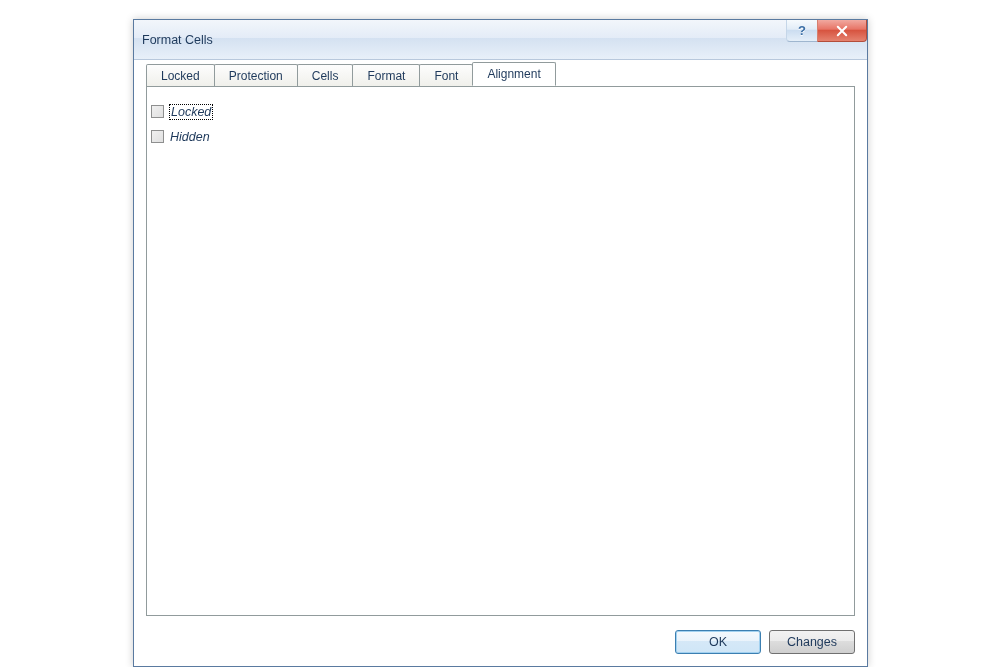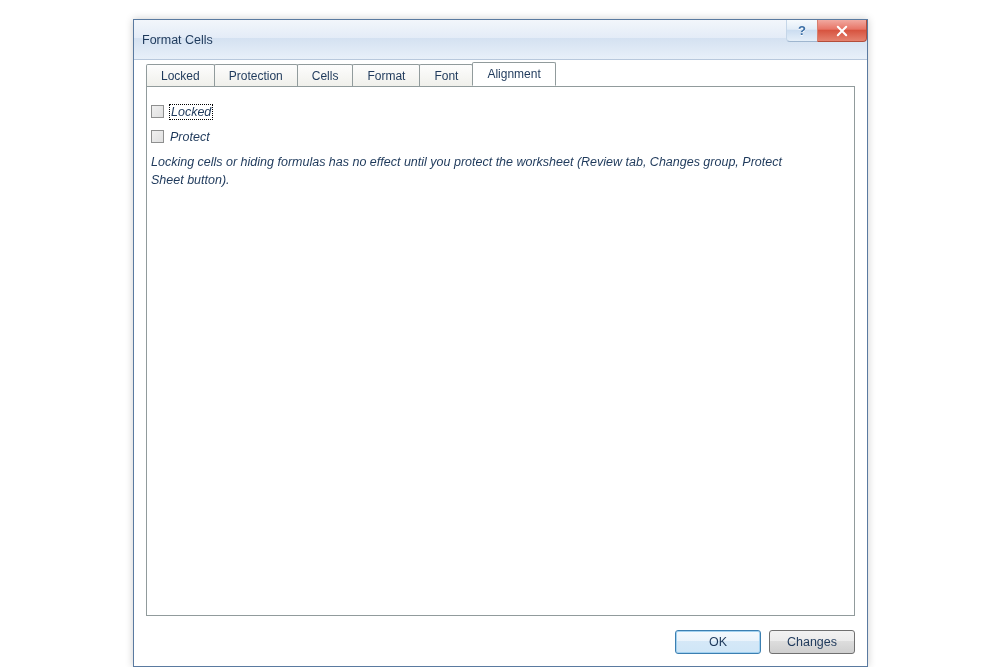--- a/index.html
+++ b/index.html
@@ -254,23 +254,22 @@
       </div>
     </div>
 
     <div class="tab-panel">
       <div class="check-row">
         <div class="checkbox"></div>
         <span class="check-label focused">Locked</span>
       </div>
       <div class="check-row">
         <div class="checkbox"></div>
-        <span class="check-label">Protect</span>
-      </div>
-      <div class="desc-text">Locking cells or hiding formulas has no effect until you protect the worksheet (Review tab, Changes group, Protect Sheet button).</div>
+        <span class="check-label">Hidden</span>
+      </div>
     </div>
   </div>
 
   <div class="dialog-footer">
     <div class="btn default-btn">
       <span>OK</span>
     </div>
     <div class="btn">
       <span>Changes</span>
     </div>

